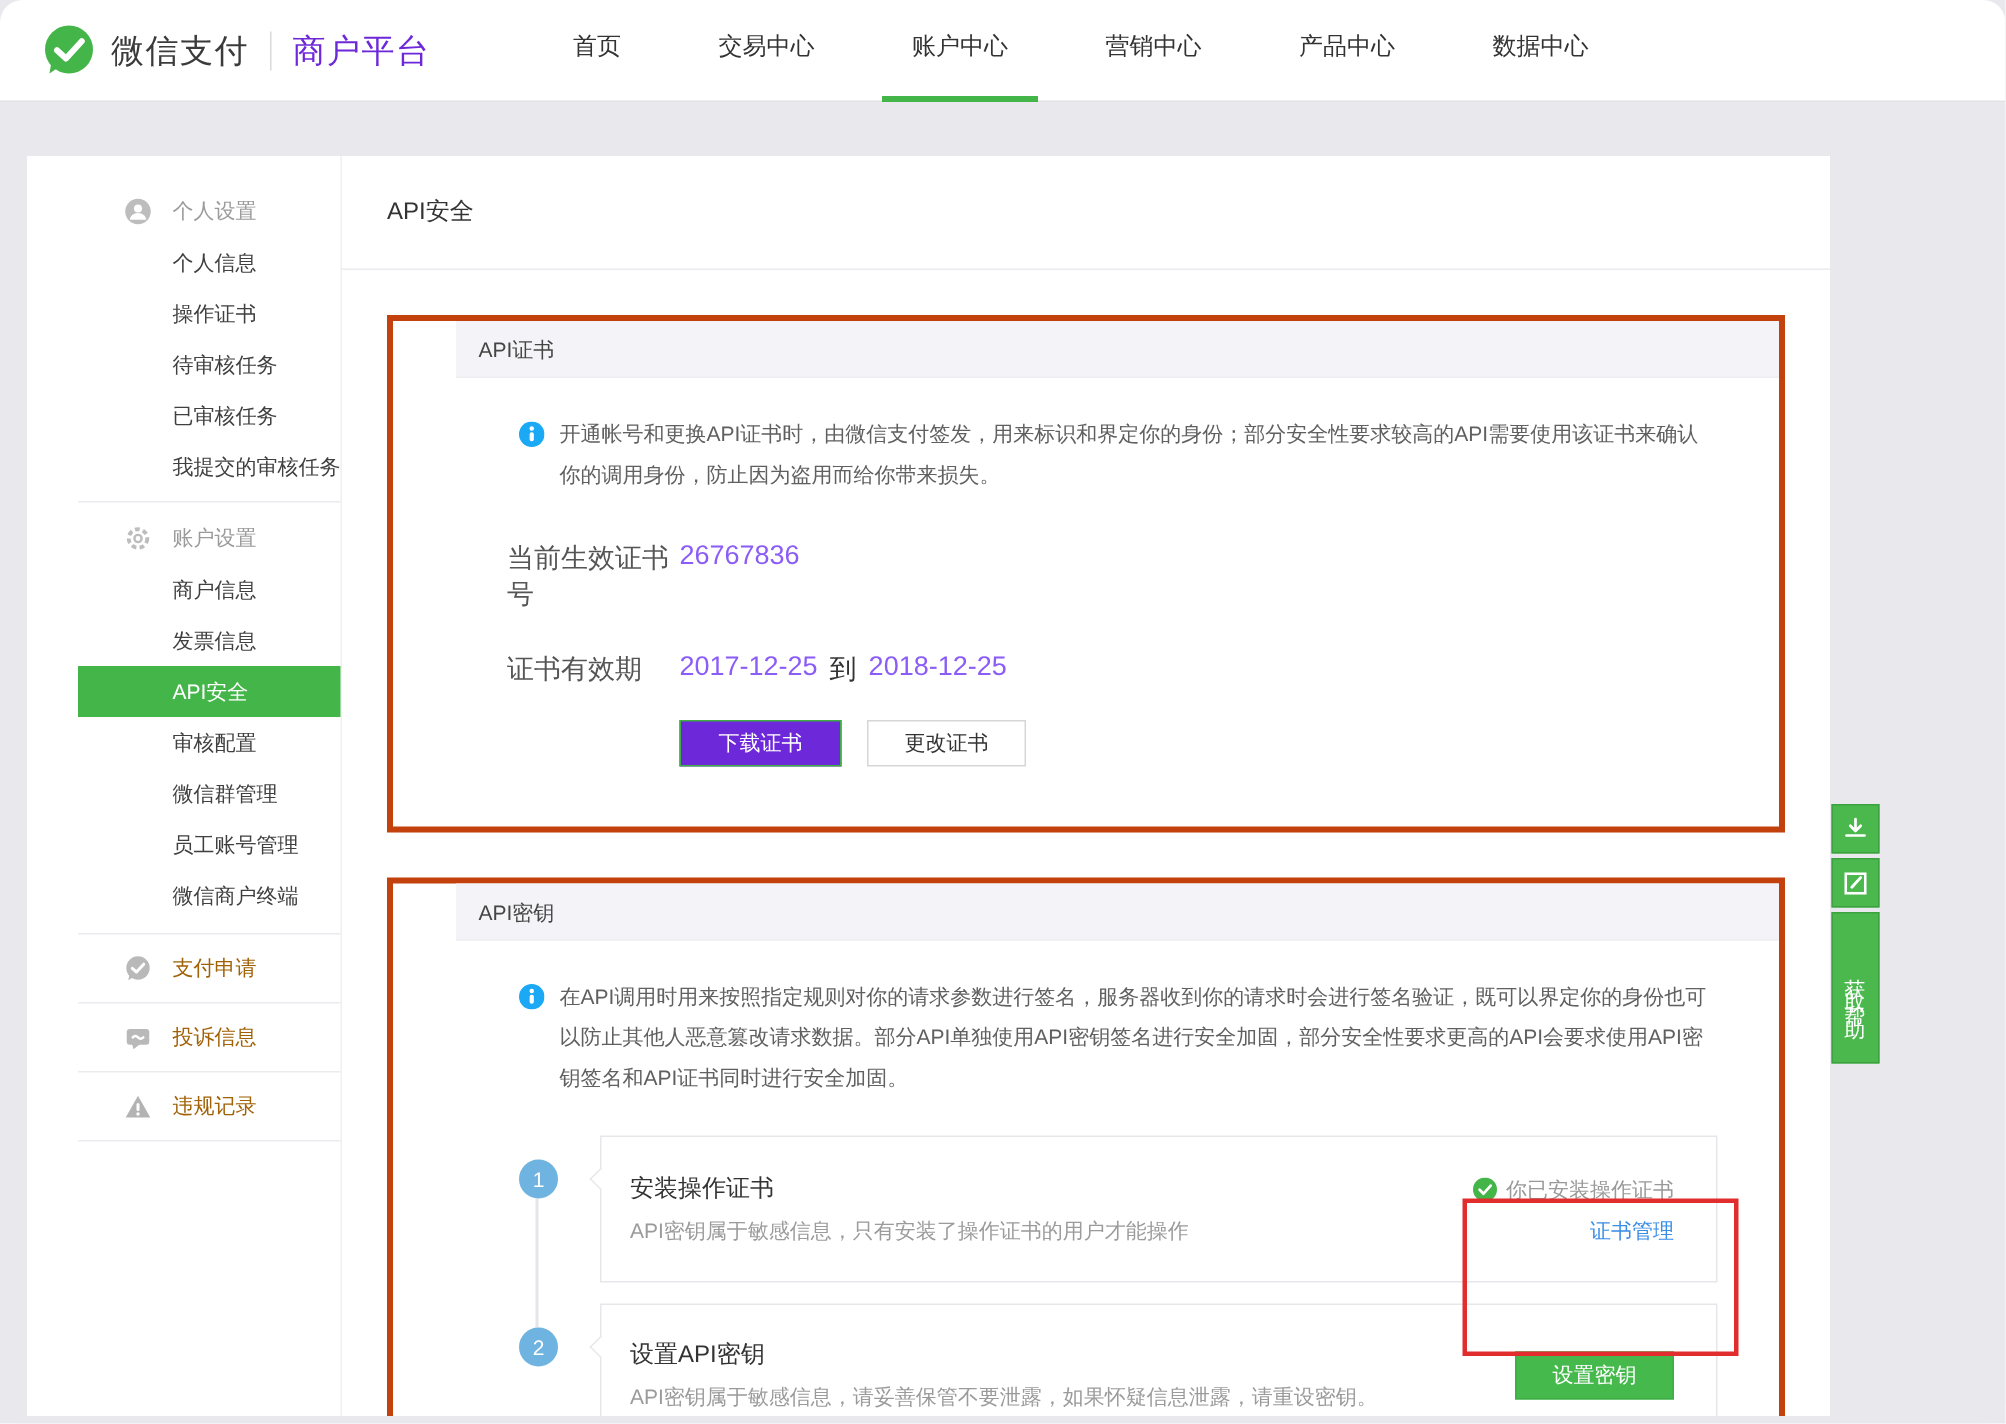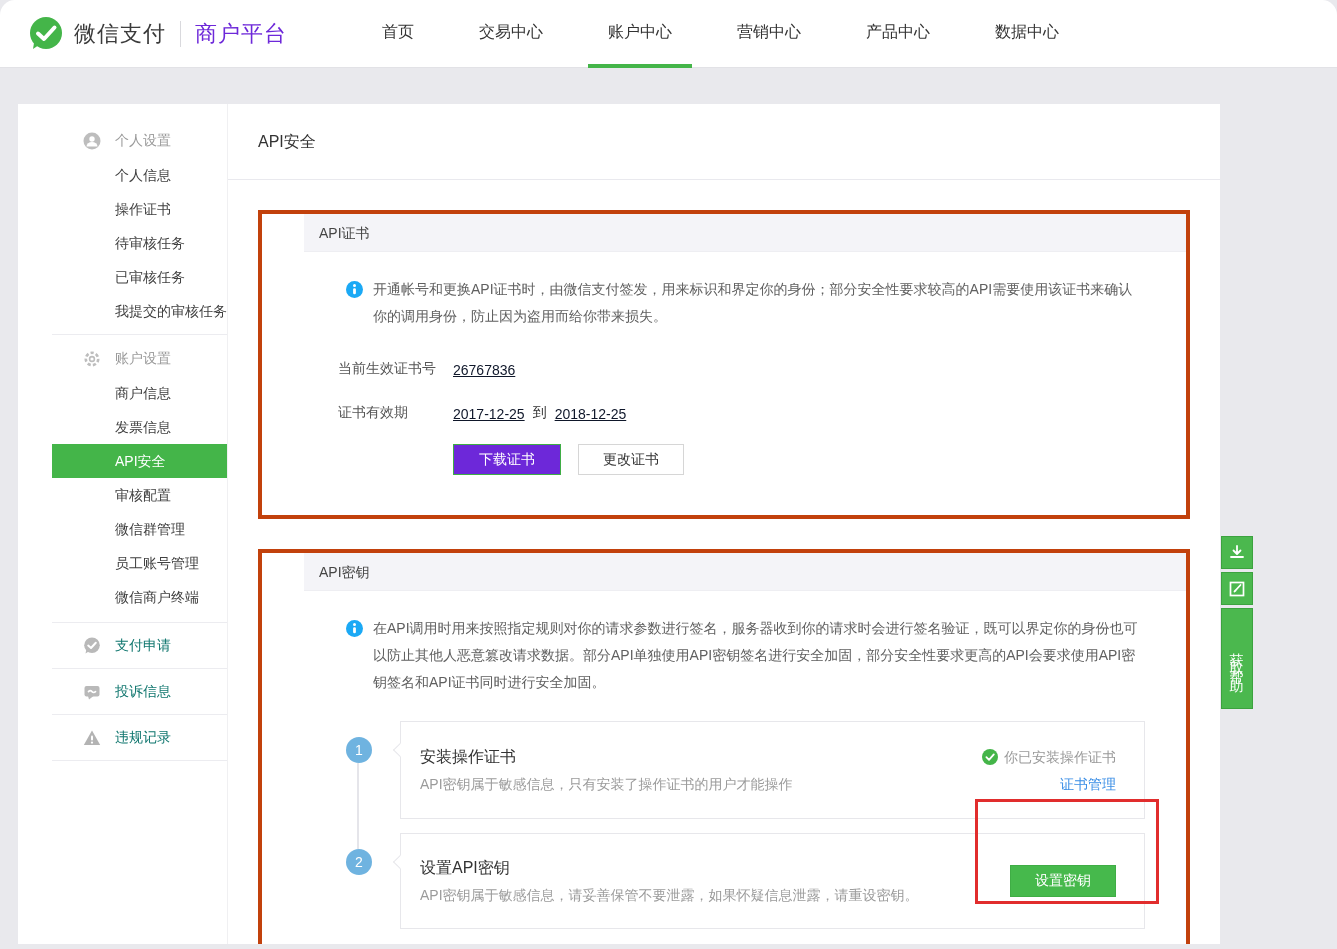--- a/index.html
+++ b/index.html
@@ -20,35 +20,35 @@
 
   
   .sidebar { position:absolute; left:18px; top:104px; width:210px; height:840px; background:#fff; border-right:1px solid #f0f0f2;padding-left:34px; }
   .side-group { border-bottom:1px solid #ececf0; }
   .side-group.g1 { padding:20px 0 6px; }
   .side-group.g2 { padding:7px 0 8px; }
   .side-header { height:34px; display:flex; align-items:center; padding-left:31px; color:#9b9b9b; font-size:14px; }
   .side-header .icn { width:18px; height:18px; margin-right:14px; flex:0 0 auto; }
   .side-item { height:34px; line-height:34px; padding-left:63px; font-size:14px; color:#404040; cursor:pointer; }
   .side-item.selected { background:#44b549; color:#fff; }
-  .side-link { height:46px; display:flex; align-items:center; padding-left:31px; font-size:14px; color:#0f766e; border-bottom:1px solid #ececf0; cursor:pointer; }
+  .side-link { height:46px; display:flex; align-items:center; padding-left:31px; font-size:14px; color:#a16207; border-bottom:1px solid #ececf0; cursor:pointer; }
   .side-link .icn { width:18px; height:18px; margin-right:14px; flex:0 0 auto; }
 
   
   .main { position:absolute; left:228px; top:104px; width:992px; height:840px; background:#fff; overflow:hidden; }
   .page-title { height:76px; line-height:76px; padding-left:30px; font-size:16px; color:#333; border-bottom:1px solid #e9e9ee; }
   .card { margin:30px 30px 0; border:4px solid #c2410c; background:#fff;padding-left:42px; }
   .card-header { height:38px; line-height:38px; background:#f4f4f8; border-bottom:1px solid #eeeef2; padding-left:15px; font-size:14px; color:#454545; }
   .info-row { display:flex; padding:24px 40px 0 42px; }
   .info-row .icn { width:17px; height:17px; margin-top:5px; flex:0 0 auto; }
   .info-text { margin-left:10px; font-size:14px; color:#606060; line-height:27px; }
-  .field-row { display:flex; align-items:flex-end; padding-left:34px; margin-top:30px; font-size:14px; }
+  .field-row { display:flex; align-items:flex-start; padding-left:34px; margin-top:30px; font-size:18px; }
   .field-row.second { margin-top:26px; }
   .field-label { width:115px; color:#555; }
-  .field-value { color:#0f172a;text-decoration:underline; }
+  .field-value { color:#8b5cf6; }
   .date-sep { margin:0 8px; color:#333; }
   .btn-row { display:flex; margin:22px 0 0 149px; padding-bottom:40px; }
   .btn { height:31px; font-size:14px; cursor:pointer; font-family:inherit; }
   .btn-green { width:108px; background:#6d28d9; border:1px solid #3fad45; color:#fff; }
   .btn-white { width:106px; background:#fff; border:1px solid #d6d6d6; color:#333; margin-left:17px; }
 
   
   .steps { position:relative; margin:25px 41px 0 0; padding-left:96px; padding-bottom:20px; }
   .step-line { position:absolute; left:53px; top:42px; width:2px; height:86px; background:#e5e5ea; }
   .step { position:relative; border:1px solid #e7e7eb; background:#fff; display:flex; justify-content:space-between; align-items:center; padding:0 28px 0 19px; }

